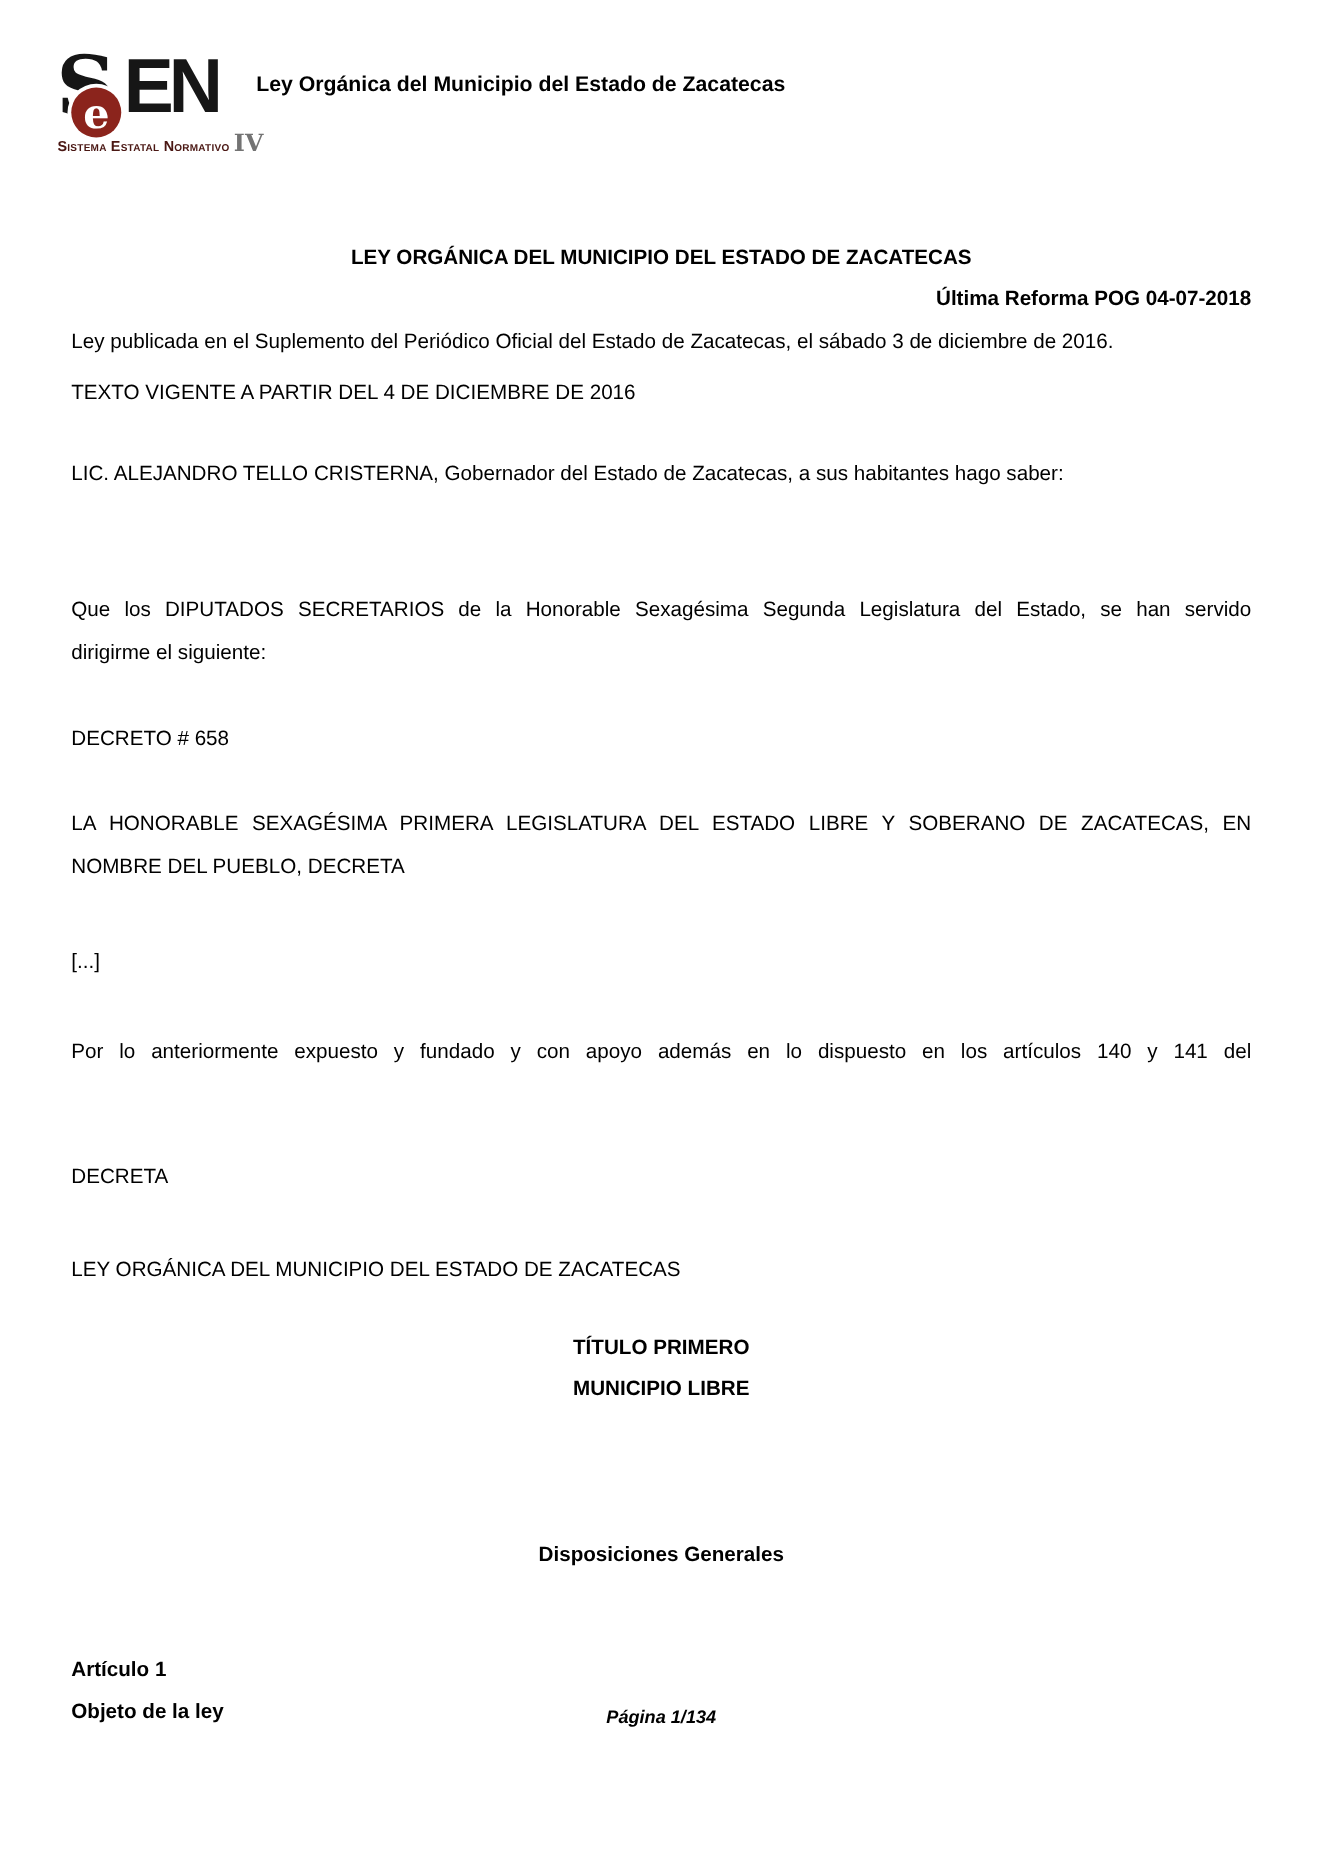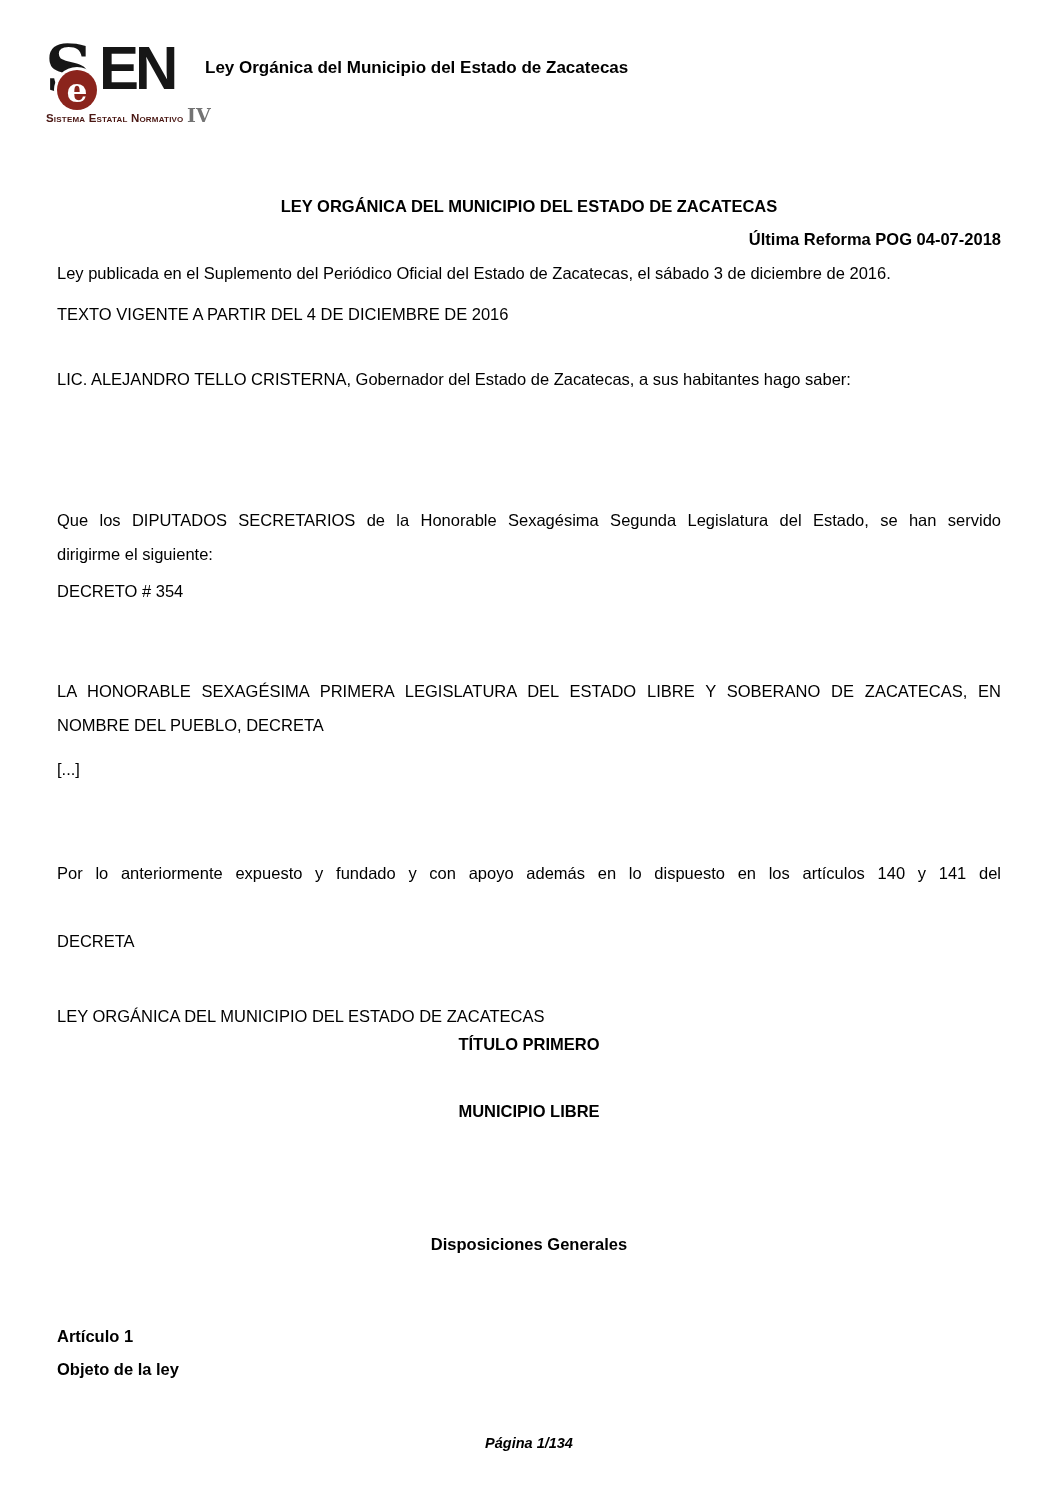--- a/index.html
+++ b/index.html
@@ -56,24 +56,24 @@
   }
 
   
   .tb {
     position: absolute; left: 57px; width: 944px;
     font-size: 16.5px; line-height: 34px; color: #000000;
   }
   .center { text-align: center; }
   .right  { text-align: right; }
   .bold   { font-weight: bold; }
-  .jline  { text-align: justify; text-align-last: justify; margin-top: 32px; }
+  .jline  { text-align: justify; text-align-last: justify; }
 
   .footer {
-    position: absolute; left: 0; width: 1058px; top: 1433px;
+    position: absolute; left: 0; width: 1058px; top: 1364px;
     text-align: center;
     font-size: 14.5px; line-height: 20px;
     font-weight: bold; font-style: italic;
   }
 </style>
 </head>
 <body>
 
 <div class="page">
 
@@ -91,37 +91,37 @@
   <div class="tb right bold" style="top:222px">Última Reforma POG 04-07-2018</div>
   <div class="tb" style="top:256px">Ley publicada en el Suplemento del Periódico Oficial del Estado de Zacatecas, el sábado 3 de diciembre de 2016.</div>
   <div class="tb" style="top:297px">TEXTO VIGENTE A PARTIR DEL 4 DE DICIEMBRE DE 2016</div>
   <div class="tb" style="top:362px">LIC. ALEJANDRO TELLO CRISTERNA, Gobernador del Estado de Zacatecas, a sus habitantes hago saber:</div>
 
   <div class="tb" style="top:471px">
     <div class="jline">Que los DIPUTADOS SECRETARIOS de la Honorable Sexagésima Segunda Legislatura del Estado, se han servido</div>
     <div>dirigirme el siguiente:</div>
   </div>
 
-  <div class="tb" style="top:574px">DECRETO # 354</div>
+  <div class="tb" style="top:574px">DECRETO # 658</div>
 
   <div class="tb" style="top:642px">
     <div class="jline">LA HONORABLE SEXAGÉSIMA PRIMERA LEGISLATURA DEL ESTADO LIBRE Y SOBERANO DE ZACATECAS, EN</div>
     <div>NOMBRE DEL PUEBLO, DECRETA</div>
   </div>
 
   <div class="tb" style="top:752px">[...]</div>
 
   <div class="tb" style="top:824px">
     <div class="jline">Por lo anteriormente expuesto y fundado y con apoyo además en lo dispuesto en los artículos 140 y 141 del</div>
   </div>
 
   <div class="tb" style="top:924px">DECRETA</div>
   <div class="tb" style="top:999px">LEY ORGÁNICA DEL MUNICIPIO DEL ESTADO DE ZACATECAS</div>
 
-  <div class="tb center bold" style="top:1027px">TÍTULO PRIMERO</div>
+  <div class="tb center bold" style="top:1061px">TÍTULO PRIMERO</div>
   <div class="tb center bold" style="top:1094px">MUNICIPIO LIBRE</div>
 
   <div class="tb center bold" style="top:1227px">Disposiciones Generales</div>
 
   <div class="tb bold" style="top:1319px">Artículo 1</div>
   <div class="tb bold" style="top:1352px">Objeto de la ley</div>
 
   <div class="footer">Página 1/134</div>
 
 </div>

